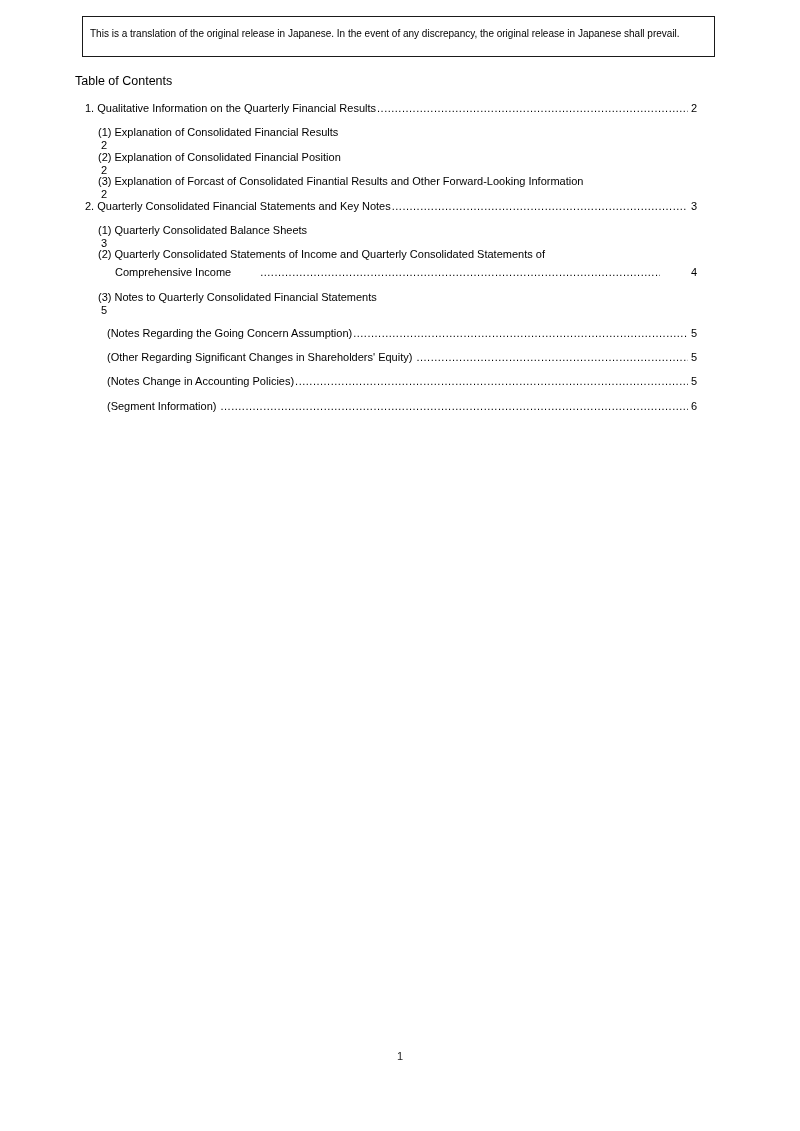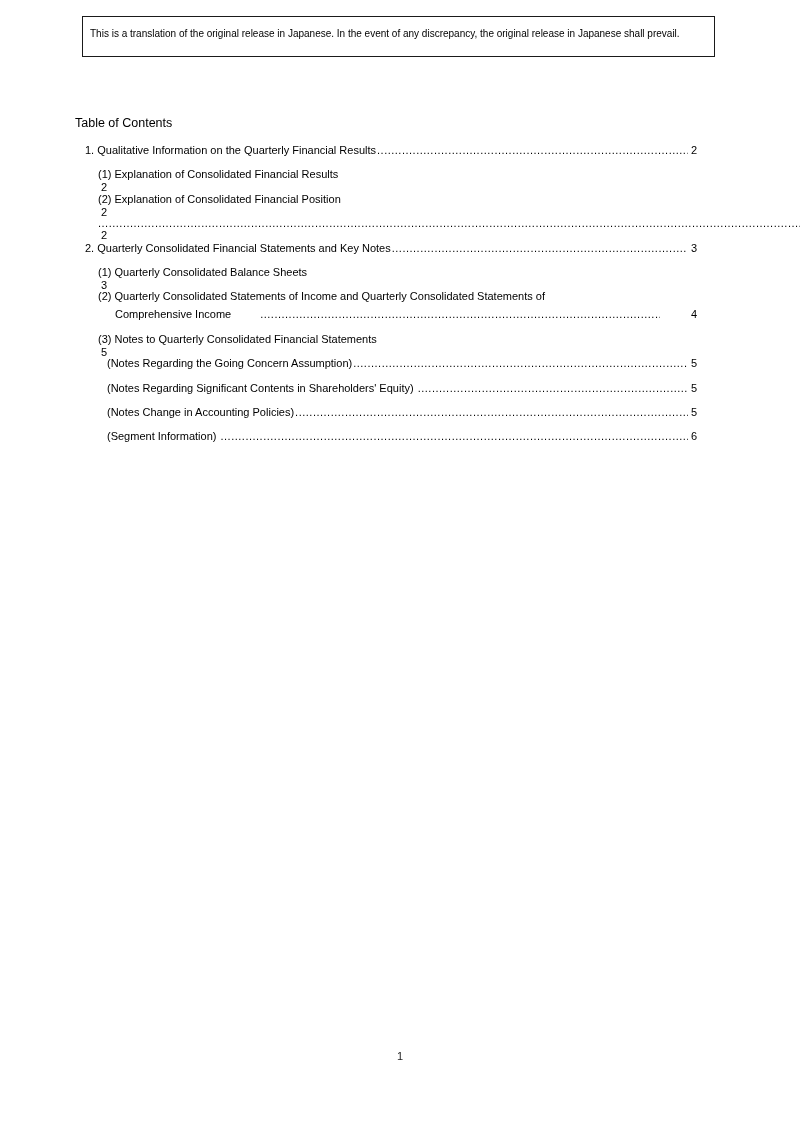--- a/index.html
+++ b/index.html
@@ -35,39 +35,38 @@
     margin-top: 8px;
     white-space: nowrap;
   }
 
   
   .toc {
     position: absolute;
     left: 75px;
     top: 74px;
     width: 622px;
-    margin-top: 42px;
   }
   .toc-heading {
     font-size: 12.5px;
     line-height: 15px;
     margin: 0 0 13px 0;
   }
   .toc-row {
     display: flex;
     align-items: baseline;
     font-size: 11px;
     line-height: 13px;
     height: 24.4px;
     box-sizing: border-box;
   }
   .toc-row.wrap-first { height: 18px; }
   .ind-1 { padding-left: 10px; }
   .ind-2 { padding-left: 22px; flex-direction: column; }
-  .ind-3 { padding-left: 32px; }
+  .ind-3 { padding-left: 32px; align-items: flex-end; }
   .ind-cont { padding-left: 40px; gap: 28px; }
   .toc-label { white-space: pre; }
   .toc-leader {
     flex: 1;
     overflow: hidden;
     white-space: nowrap;
     margin-left: 1px;
     letter-spacing: 0.5px;
   }
   .toc-leader::after {
@@ -113,20 +112,21 @@
     <span class="toc-page">2</span>
   </div>
 
   <div class="toc-row ind-2">
     <span class="toc-label">(2) Explanation of Consolidated Financial Position</span>
     <span class="toc-leader"></span>
     <span class="toc-page">2</span>
   </div>
 
   <div class="toc-row ind-2">
+    <span class="toc-label">(3) Explanation of Forcast of Consolidated Finantial Results and Other Forward-Looking Information</span>
     <span class="toc-leader"></span>
     <span class="toc-page">2</span>
   </div>
 
   <div class="toc-row ind-1">
     <span class="toc-label">2. Quarterly Consolidated Financial Statements and Key Notes</span>
     <span class="toc-leader"></span>
     <span class="toc-page">3</span>
   </div>
 
@@ -154,21 +154,21 @@
     <span class="toc-page">5</span>
   </div>
 
   <div class="toc-row ind-3">
     <span class="toc-label">(Notes Regarding the Going Concern Assumption)</span>
     <span class="toc-leader"></span>
     <span class="toc-page">5</span>
   </div>
 
   <div class="toc-row ind-3">
-    <span class="toc-label">(Notes Regarding Significant Contents in Shareholders' Equity) </span>
+    <span class="toc-label">(Other Regarding Significant Changes in Shareholders' Equity) </span>
     <span class="toc-leader"></span>
     <span class="toc-page">5</span>
   </div>
 
   <div class="toc-row ind-3">
     <span class="toc-label">(Notes Change in Accounting Policies)</span>
     <span class="toc-leader"></span>
     <span class="toc-page">5</span>
   </div>
 

